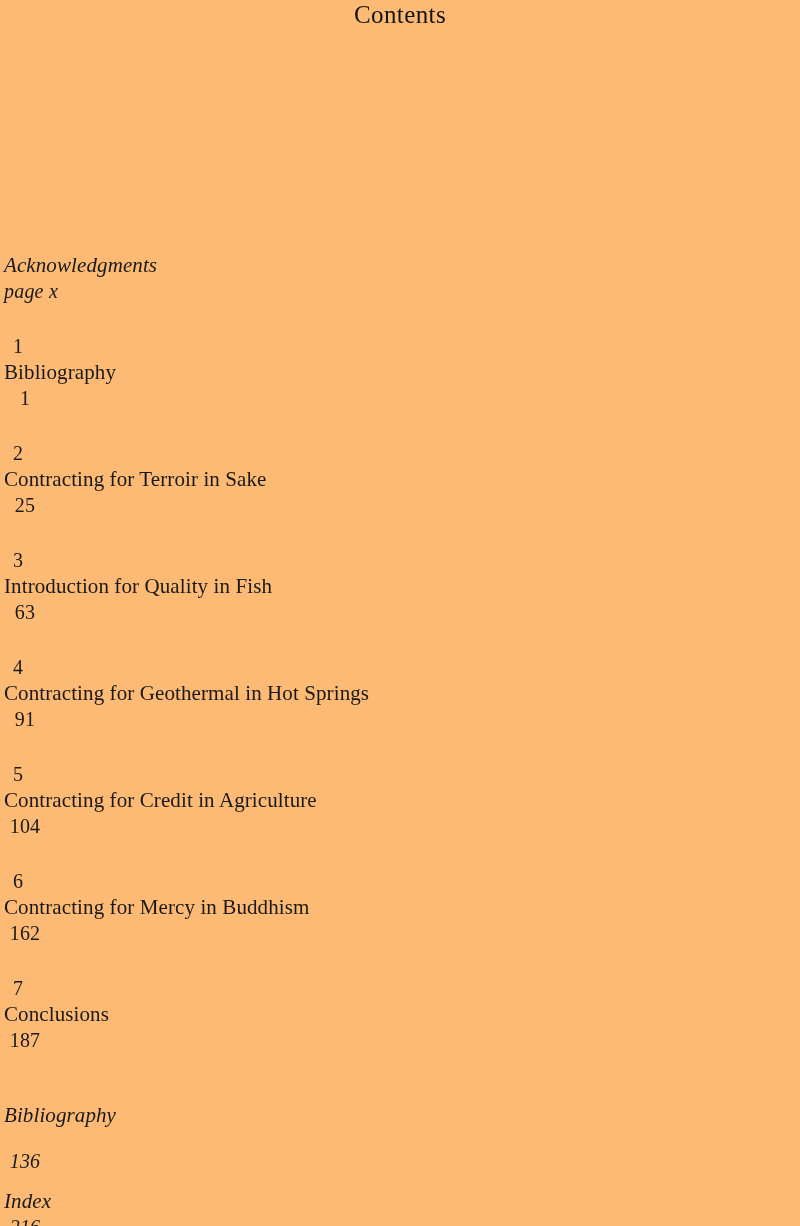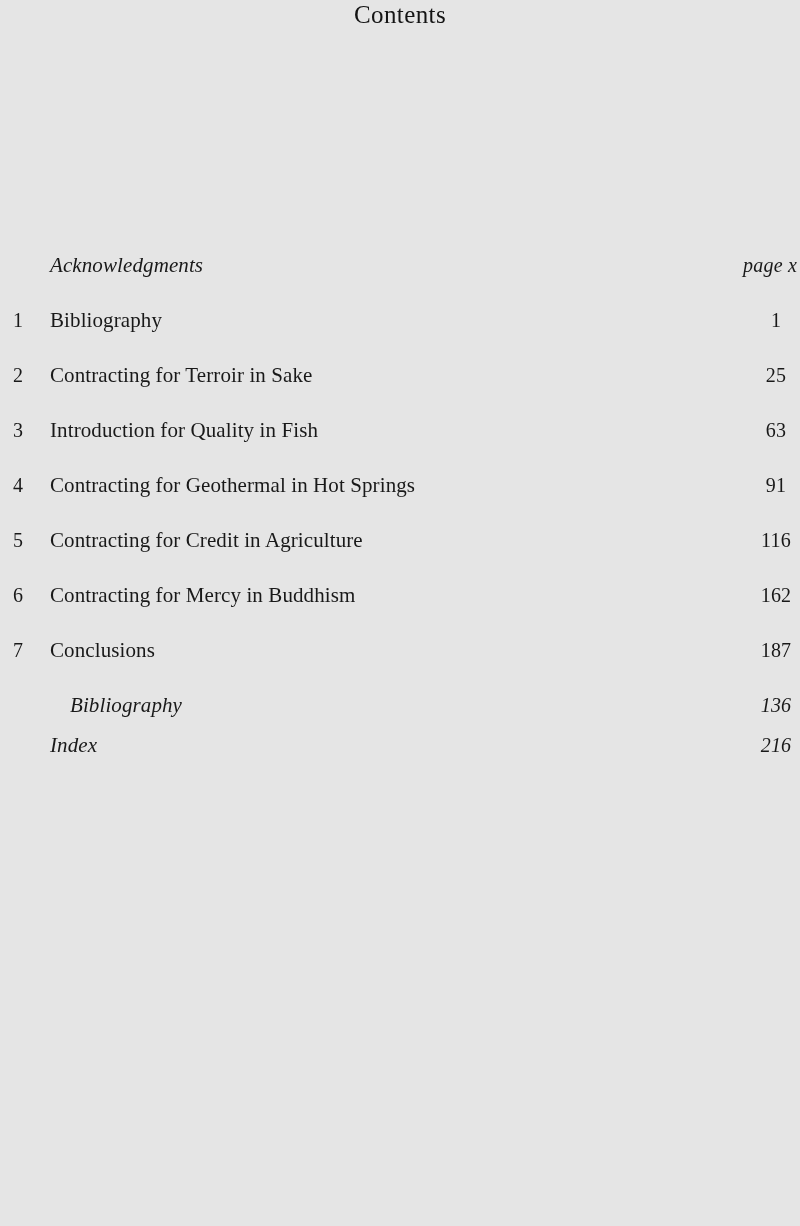--- a/index.html
+++ b/index.html
@@ -5,21 +5,21 @@
   html, body {
     margin: 0;
     padding: 0;
     background: #ffffff;
   }
   .page {
     position: relative;
     width: 800px;
     height: 1226px;
     margin: 0 auto;
-    background: #e5e5e5;
+    background: #fdba74;
     color: #1a1a1a;
     font-family: "Liberation Serif", "DejaVu Serif", serif;
     overflow: hidden;
   }
 
   
   .toc-title {
     position: absolute;
     top: 0px;
     left: 0;
@@ -41,20 +41,21 @@
   }
 
   .toc-entry {
     display: flex;
     align-items: baseline;
     width: 100%;
     font-size: 21px;
     line-height: 26px;
     margin-bottom: 29px;
     color: #191919;
+    flex-direction: column;
   }
 
   .toc-entry.front-matter {
     font-style: italic;
     margin-bottom: 29px;
   }
 
   .toc-entry.back-matter {
     font-style: italic;
     margin-bottom: 14px;
@@ -137,21 +138,21 @@
 
     <div class="toc-entry">
       <span class="toc-num">4</span>
       <span class="toc-label">Contracting for Geothermal in Hot Springs</span>
       <span class="toc-page">91</span>
     </div>
 
     <div class="toc-entry">
       <span class="toc-num">5</span>
       <span class="toc-label">Contracting for Credit in Agriculture</span>
-      <span class="toc-page">116</span>
+      <span class="toc-page">104</span>
     </div>
 
     <div class="toc-entry">
       <span class="toc-num">6</span>
       <span class="toc-label">Contracting for Mercy in Buddhism</span>
       <span class="toc-page">162</span>
     </div>
 
     <div class="toc-entry">
       <span class="toc-num">7</span>

